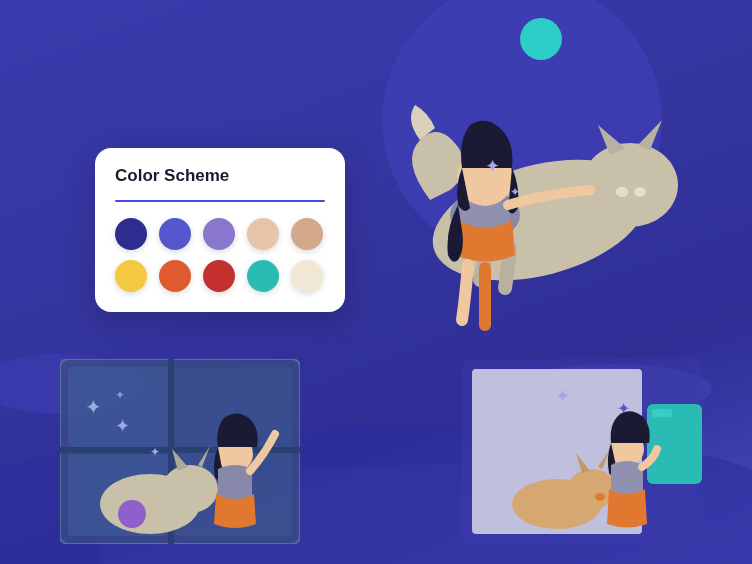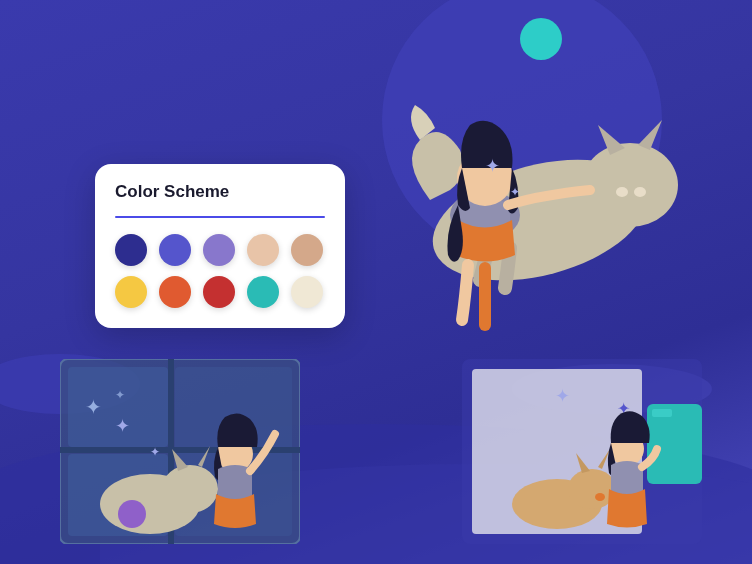--- a/index.html
+++ b/index.html
@@ -97,21 +97,20 @@
     
     .color-scheme-card {
       position: absolute;
       top: 148px;
       left: 95px;
       width: 250px;
       background: white;
       border-radius: 16px;
       padding: 18px 20px 20px;
       box-shadow: 0 8px 32px rgba(0,0,0,0.2);
-      margin-top: 16px;
     }
 
     .card-title {
       font-size: 17px;
       font-weight: 700;
       color: #1a1a2e;
       margin-bottom: 14px;
     }
 
     .card-divider {

